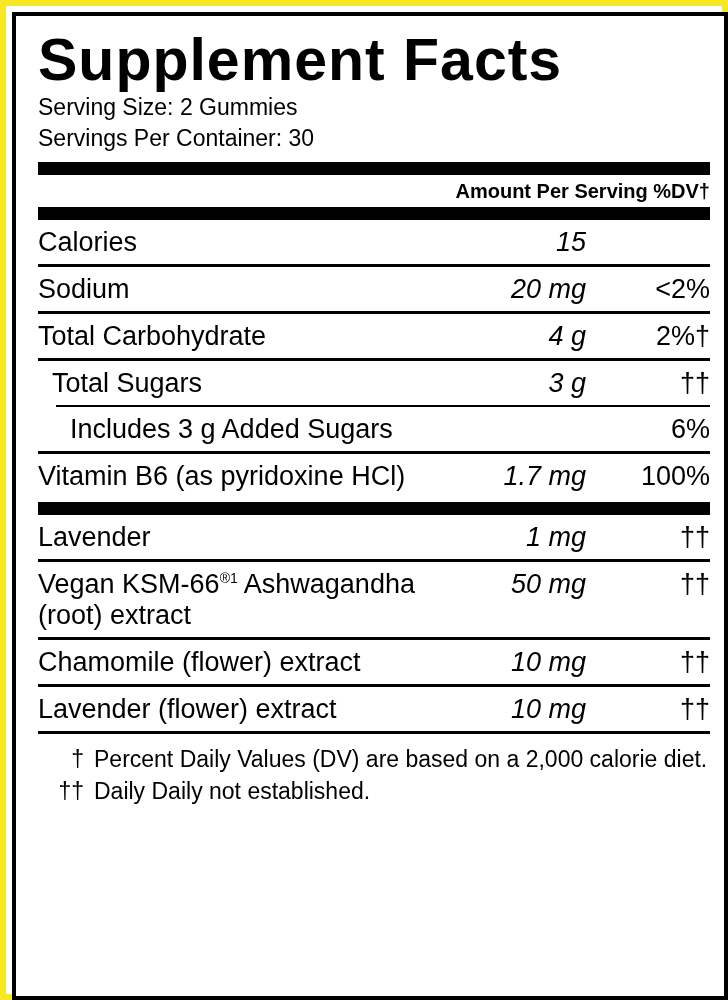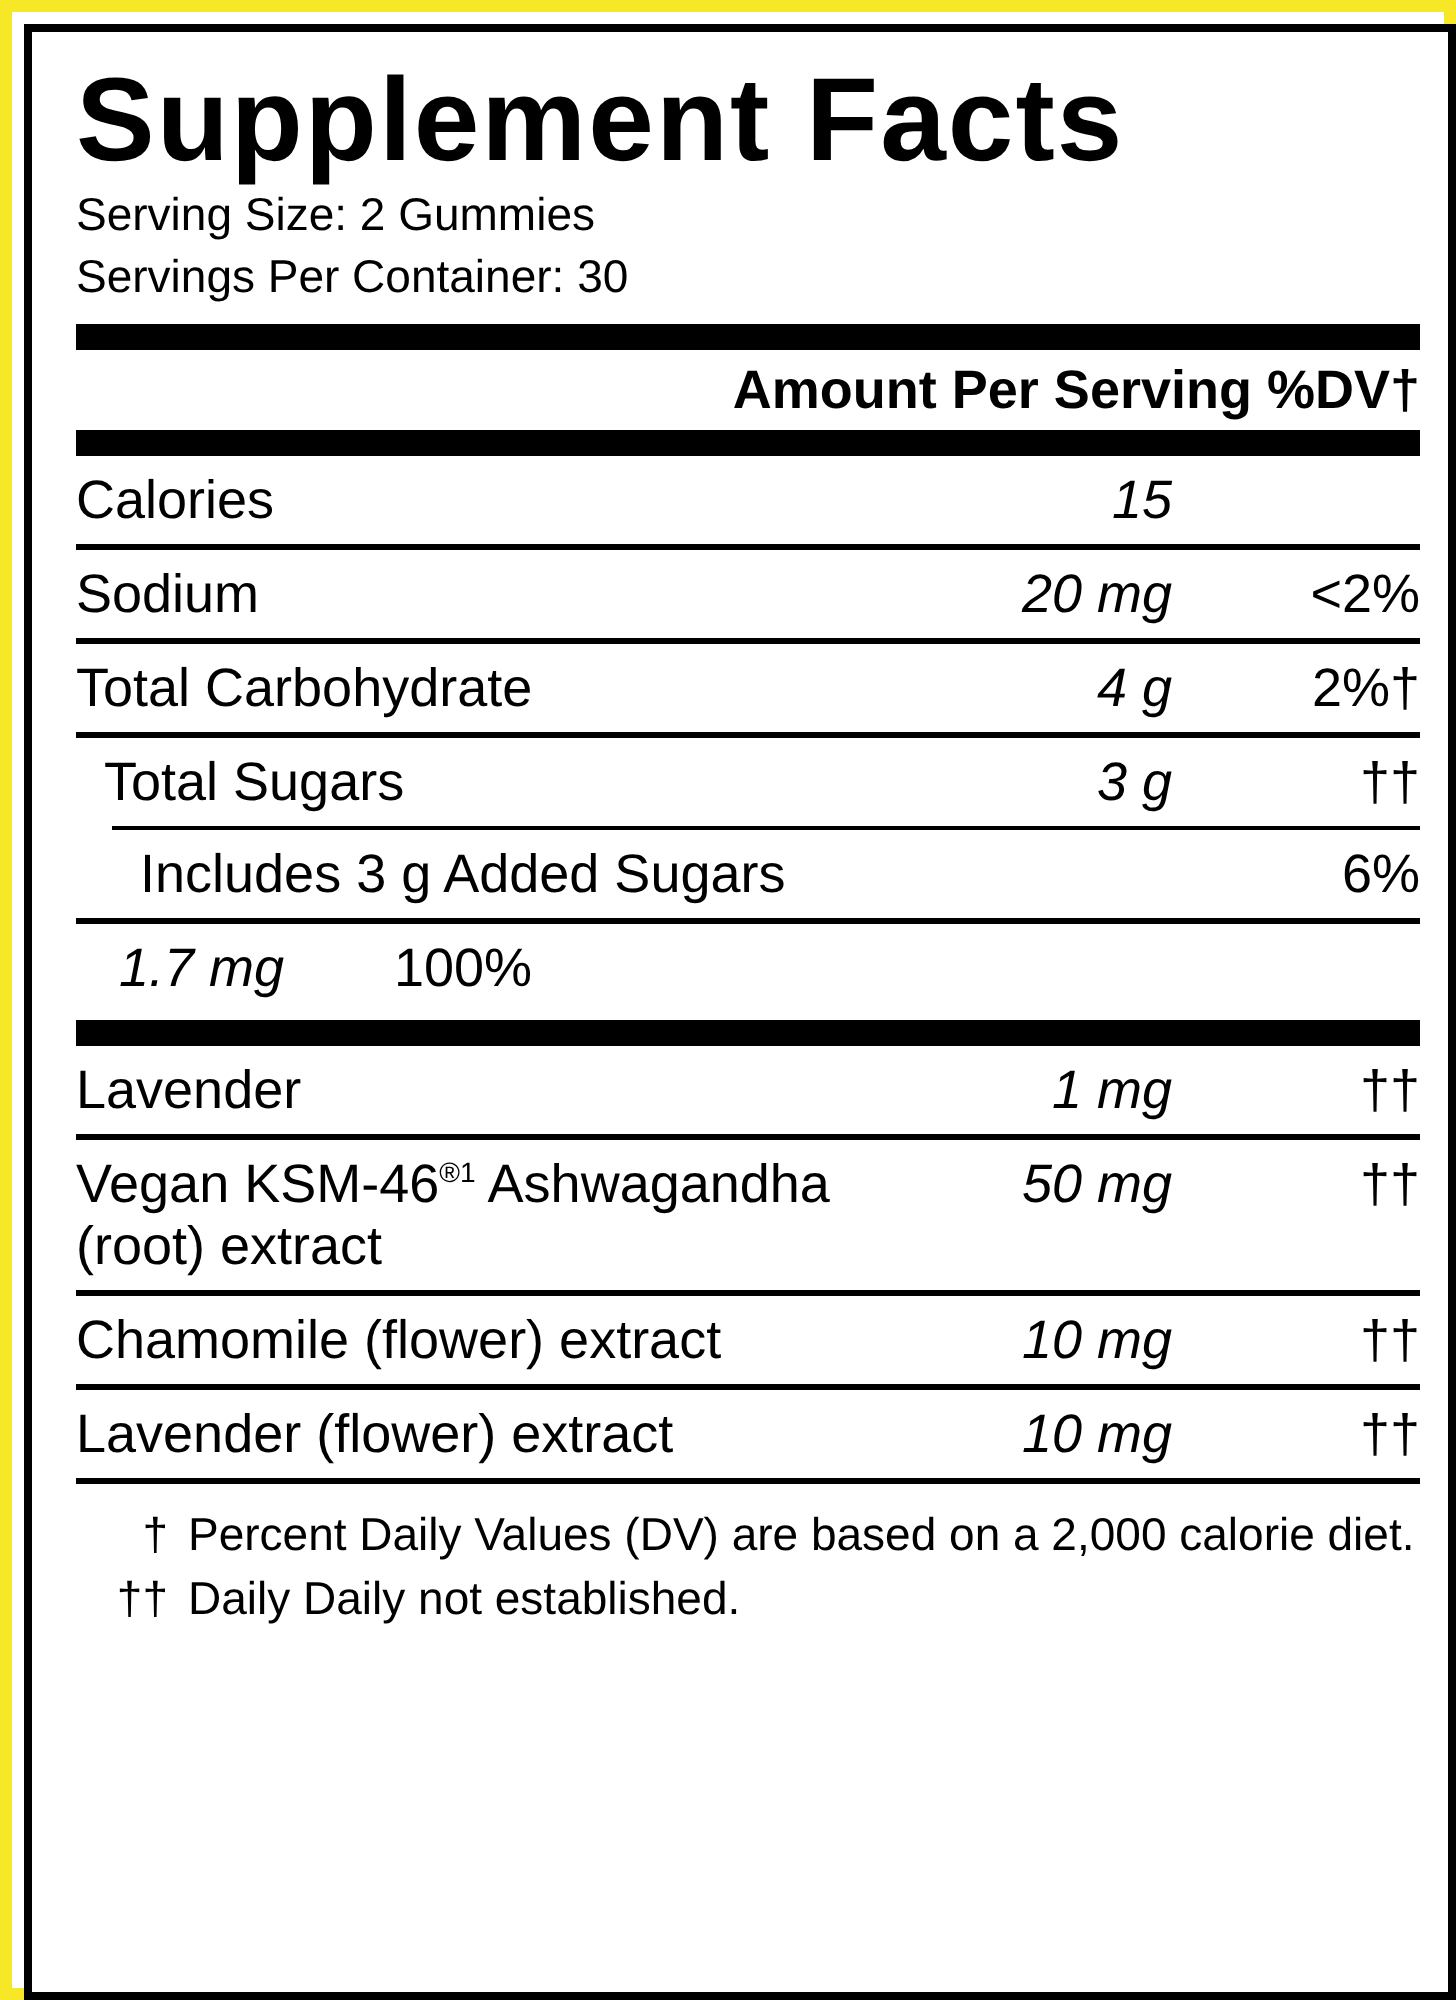--- a/index.html
+++ b/index.html
@@ -66,21 +66,21 @@
   }
   .rule-hair {
     height: 2px;
     background: #000;
     margin-left: 18px;
   }
 
   .amount-head {
     display: flex;
     justify-content: flex-end;
-    font-size: 27px;
+    font-size: 20px;
     font-weight: bold;
     padding: 5px 0 4px 0;
     white-space: nowrap;
   }
 
   .row {
     display: flex;
     align-items: baseline;
     font-size: 27px;
     padding: 7px 0 6px 0;
@@ -178,35 +178,36 @@
       <div class="rule-hair"></div>
 
       <div class="row indent2">
         <span class="label">Includes 3 g Added Sugars</span>
         <span class="amt"></span>
         <span class="dv">6%</span>
       </div>
       <div class="rule-thin"></div>
 
       <div class="row">
+        <span class="label">Vitamin B6 (as pyridoxine HCl)</span>
         <span class="amt">1.7 mg</span>
         <span class="dv">100%</span>
       </div>
 
       <div class="rule-thick" style="margin-top:4px"></div>
 
       <div class="row">
         <span class="label">Lavender</span>
         <span class="amt">1 mg</span>
         <span class="dv">††</span>
       </div>
       <div class="rule-thin"></div>
 
       <div class="row">
-        <span class="label"><span>Vegan KSM-46</span><sup>®1</sup><span> Ashwagandha (root) extract</span></span>
+        <span class="label"><span>Vegan KSM-66</span><sup>®1</sup><span> Ashwagandha (root) extract</span></span>
         <span class="amt">50 mg</span>
         <span class="dv">††</span>
       </div>
       <div class="rule-thin"></div>
 
       <div class="row">
         <span class="label">Chamomile (flower) extract</span>
         <span class="amt">10 mg</span>
         <span class="dv">††</span>
       </div>

